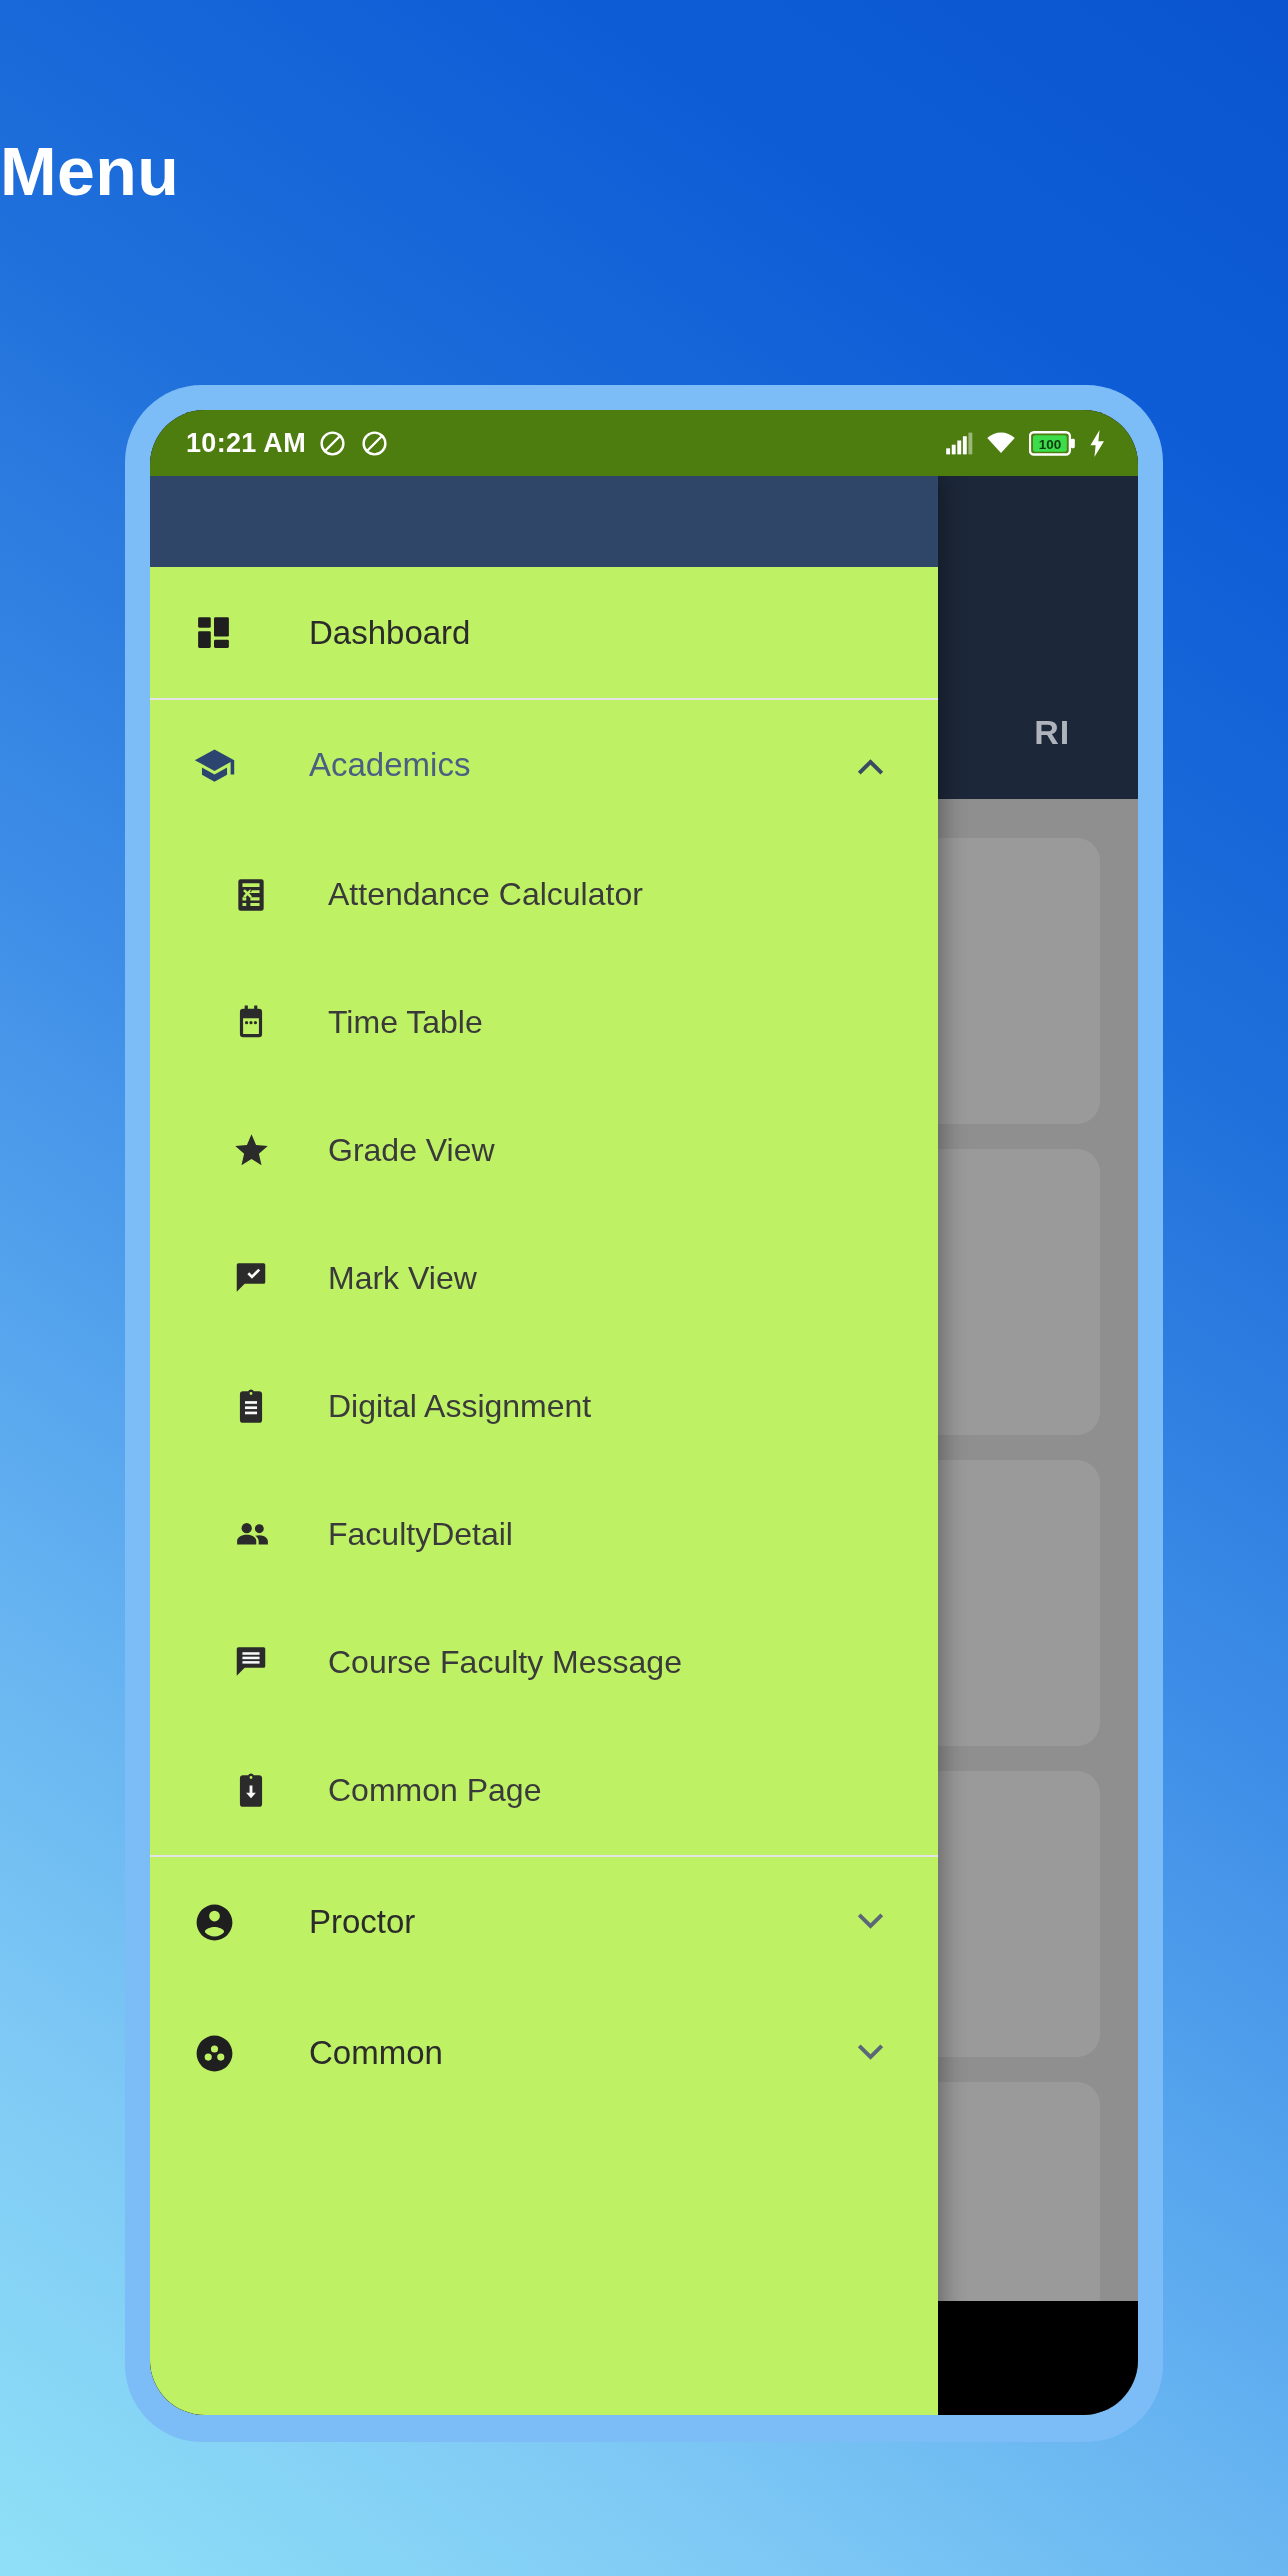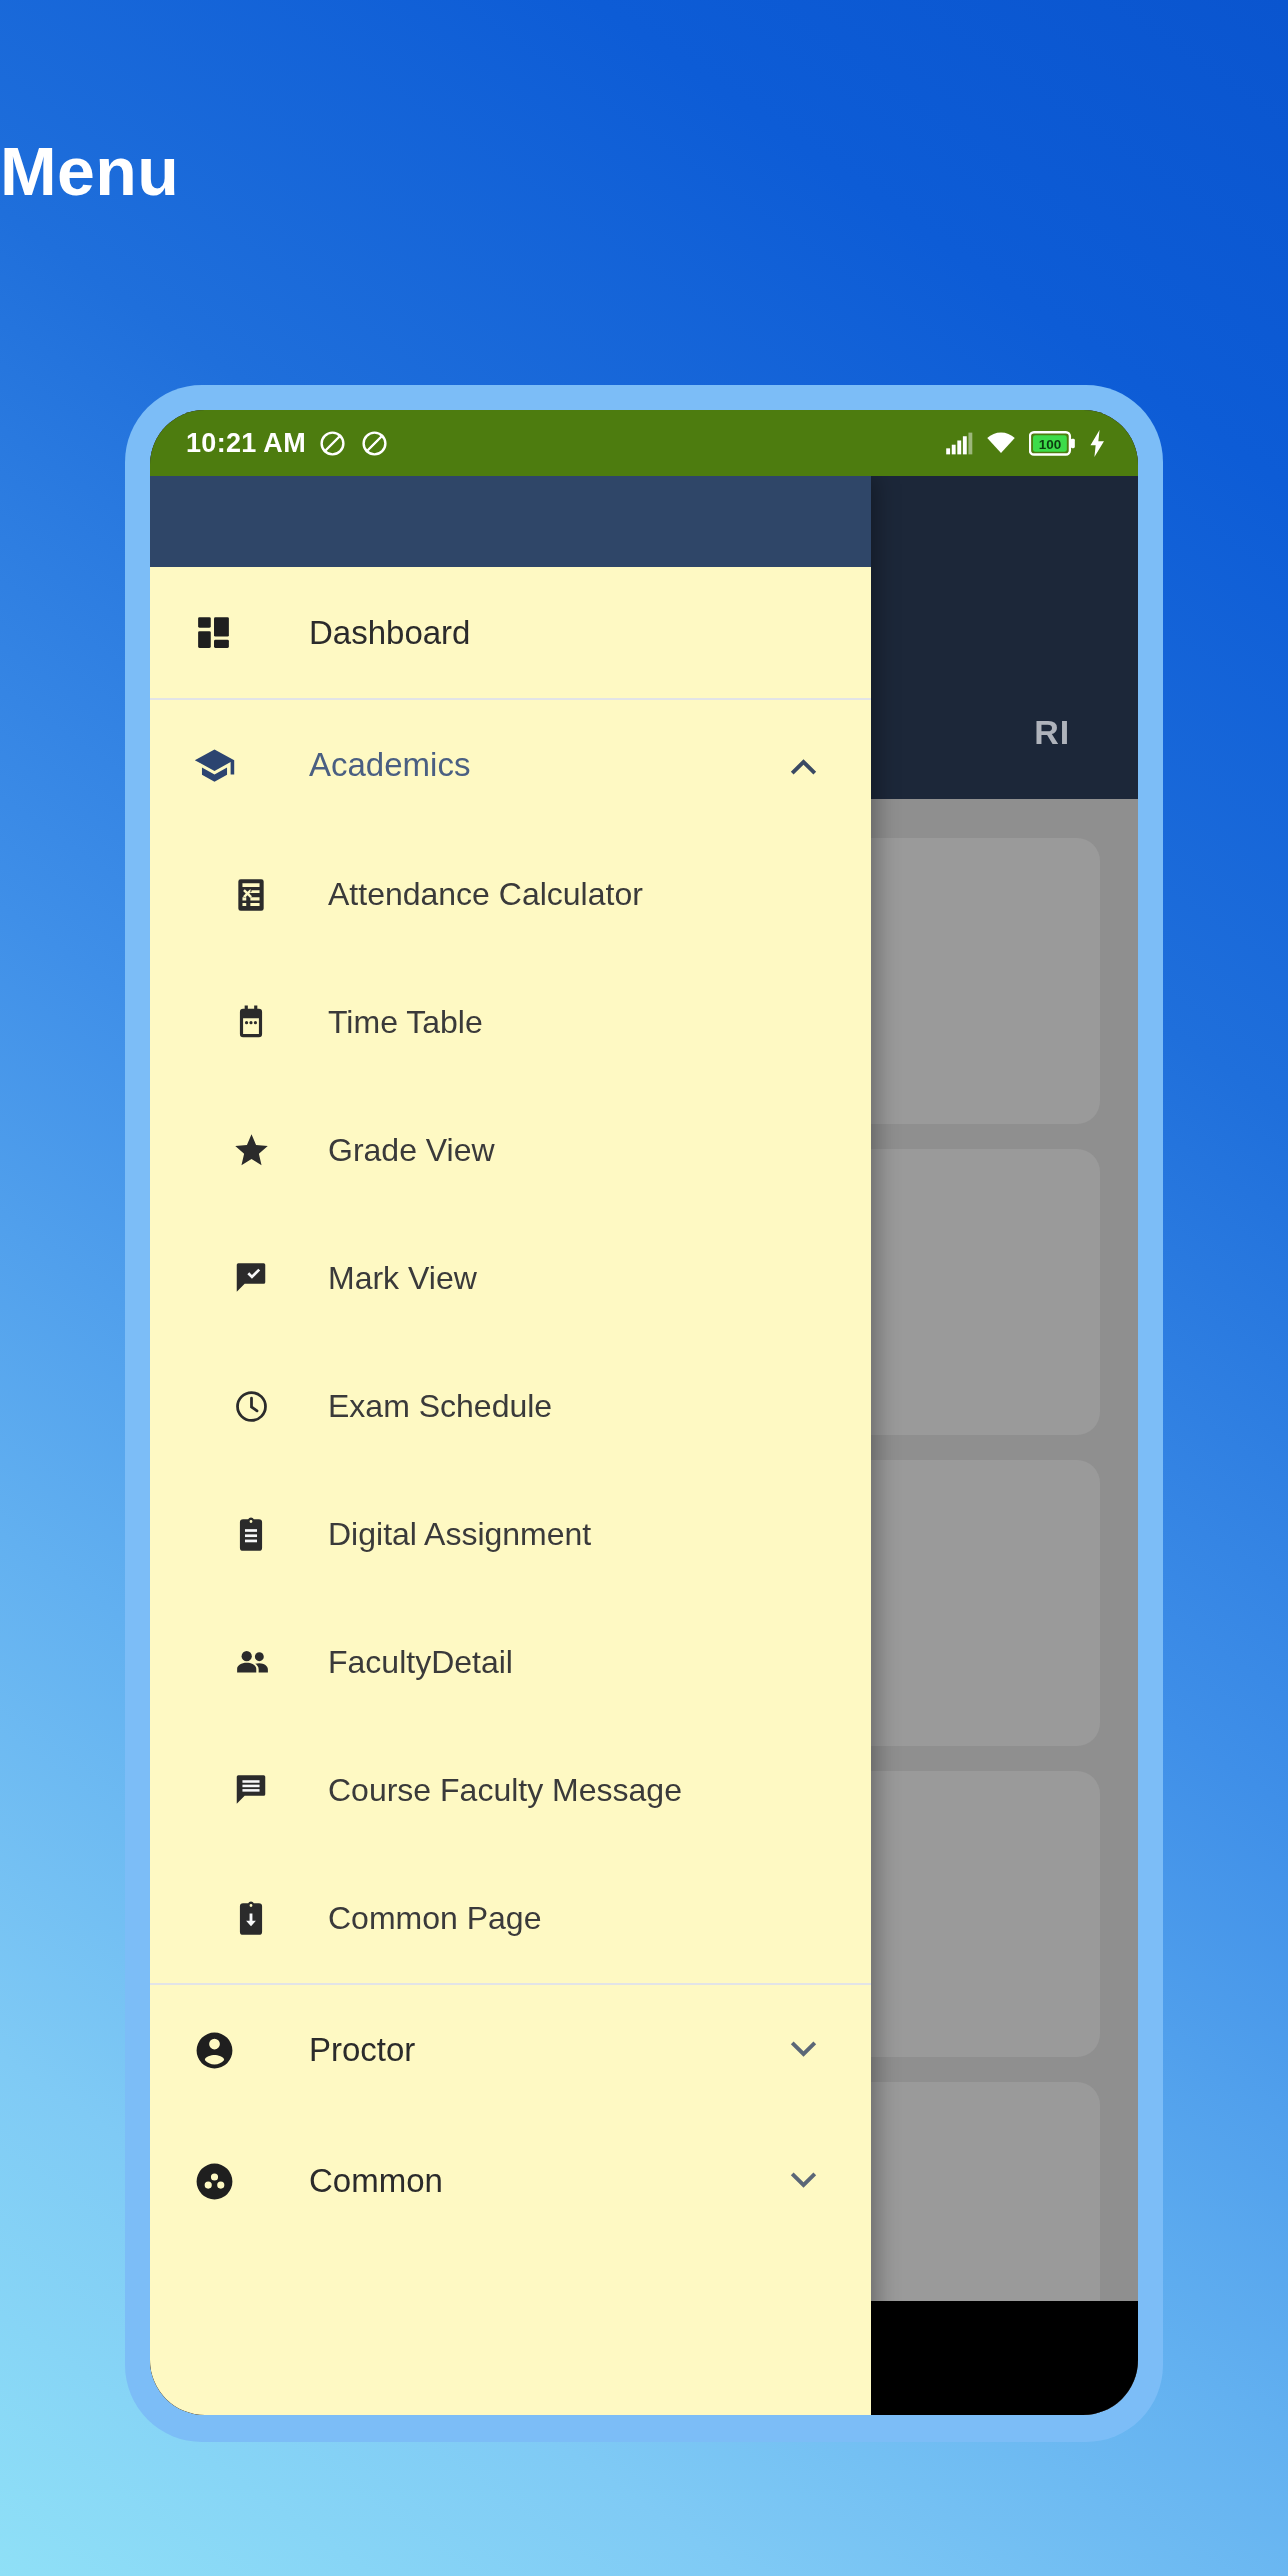--- a/index.html
+++ b/index.html
@@ -121,23 +121,23 @@
     height: 114px; background: #000000;
     display: flex; align-items: center;
     padding-left: 385px;
     z-index: 8;
   }
 
   
   .drawer {
     position: absolute;
     top: 66px; left: 0;
-    width: 721px;
+    width: 788px;
     bottom: 0;
-    background: #fef9c3;
+    background: #bef264;
     z-index: 20;
     display: flex; flex-direction: column;
     box-shadow: 5.4px 0 23px rgba(0,0,0,0.35);
   }
   .drawer-header {
     height: 91px;
     background: #2f4668;
     flex: 0 0 auto;
   }
   .drawer-body {
@@ -303,29 +303,20 @@
           <div class="sub-row">
             <span class="icon-slot">
               <svg width="38" height="38" viewBox="0 0 24 24" fill="#2b2b2b">
                 <path d="M4 2h16a1 1 0 0 1 1 1v11a1 1 0 0 1-1 1H8l-5 5V3a1 1 0 0 1 1-1z"></path>
                 <path d="M12.6 11.9 9.7 9l1.2-1.2 1.7 1.7 4-4L17.8 6.7z" fill="#f7f8f9"></path>
               </svg>
             </span>
             <span class="label">Mark View</span>
           </div>
 
-          <div class="sub-row">
-            <span class="icon-slot">
-              <svg width="39" height="39" viewBox="0 0 24 24" fill="none" stroke="#2b2b2b" stroke-width="1.7">
-                <circle cx="12" cy="12" r="8.6"></circle>
-                <path d="M12 6.9V12.3l3.4 2.4" stroke-linecap="round"></path>
-              </svg>
-            </span>
-            <span class="label">Exam Schedule</span>
-          </div>
 
           <div class="sub-row">
             <span class="icon-slot">
               <svg width="38" height="38" viewBox="0 0 24 24" fill="#2b2b2b">
                 <path d="M17 2h-3.2a2 2 0 0 0-3.6 0H7a2 2 0 0 0-2 2v16a2 2 0 0 0 2 2h10a2 2 0 0 0 2-2V4a2 2 0 0 0-2-2zm-5 0.6a.9.9 0 1 1 0 1.8.9.9 0 0 1 0-1.8z"></path>
                 <rect x="8.2" y="8.3" width="7.6" height="1.7" fill="#f7f8f9"></rect>
                 <rect x="8.2" y="11.6" width="7.6" height="1.7" fill="#f7f8f9"></rect>
                 <rect x="8.2" y="14.9" width="7.6" height="1.7" fill="#f7f8f9"></rect>
               </svg>
             </span>

